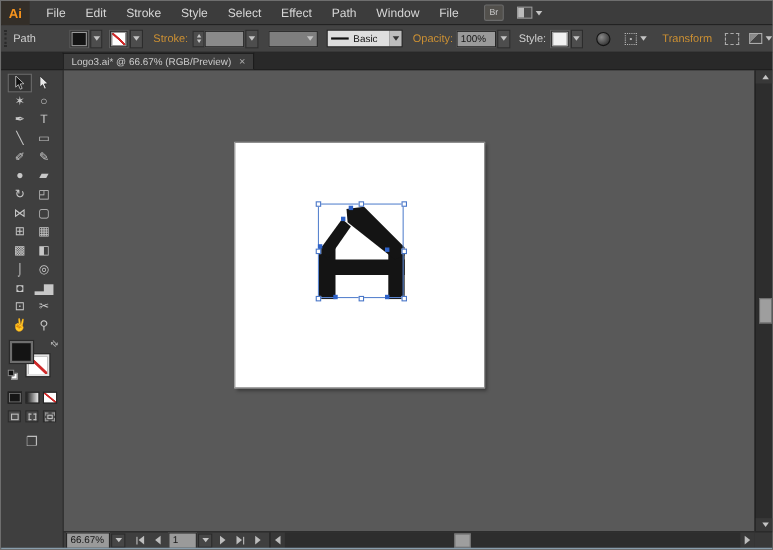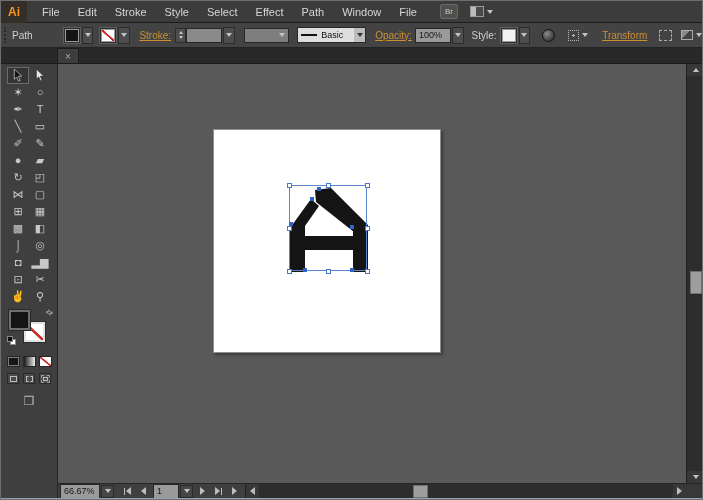--- a/index.html
+++ b/index.html
@@ -15,21 +15,21 @@
   #ws-icon{width:14px;height:11px;border:1px solid #9a9a9a;background:linear-gradient(90deg,#bcbcbc 0 5px,#4a4a4a 5px);}
   .tri-d{width:0;height:0;border-left:3px solid transparent;border-right:3px solid transparent;border-top:4px solid #c4c4c4;}
   .tri-u{width:0;height:0;border-left:3px solid transparent;border-right:3px solid transparent;border-bottom:4px solid #c4c4c4;}
   .tri-l{width:0;height:0;border-top:4px solid transparent;border-bottom:4px solid transparent;border-right:5px solid #bdbdbd;}
   .tri-r{width:0;height:0;border-top:4px solid transparent;border-bottom:4px solid transparent;border-left:5px solid #bdbdbd;}
 
   
   #controlbar{position:absolute;left:0;top:22px;width:703px;height:25px;background:#434343;border-bottom:1px solid #232323;display:flex;align-items:center;font-size:10px;color:#cfcfcf;}
   #cb-grip{width:2px;height:16px;margin-left:3px;border-left:2px dotted #2a2a2a;}
   .lbl{white-space:nowrap;}
-  .link{color:#cc9033;text-decoration:underline;white-space:nowrap;}
+  .link{color:#cc9033;white-space:nowrap;}
   .sw-frame{width:18px;height:17px;background:#2e2e2e;border:1px solid #5e5e5e;padding:1px;}
   .sw-fill{width:14px;height:13px;background:#141414;border:1px solid #9a9a9a;}
   .sw-none{width:14px;height:13px;border:1px solid #9a9a9a;background:linear-gradient(to top right,#fff 43%,#cf2a2a 45%,#cf2a2a 55%,#fff 57%);}
   .ddbtn{width:12px;height:17px;background:#4d4d4d;border:1px solid #2c2c2c;display:flex;align-items:center;justify-content:center;margin-left:1px;}
   .fld{background:#9a9a9a;color:#161616;font-size:9px;height:15px;display:flex;align-items:center;padding:0 3px;border:1px solid #272727;}
   .fld.dis{background:#8a8a8a;color:#555;}
   .stepper{display:flex;flex-direction:column;justify-content:center;gap:2px;width:11px;height:15px;background:#4d4d4d;border:1px solid #2c2c2c;align-items:center;}
   .stepper .tri-u{border-bottom-width:3px;border-left-width:2.5px;border-right-width:2.5px;}
   .stepper .tri-d{border-top-width:3px;border-left-width:2.5px;border-right-width:2.5px;}
   #dd-profile{width:46px;height:15px;background:#7e7e7e;border:1px solid #272727;display:flex;align-items:center;justify-content:flex-end;padding-right:3px;}
@@ -185,20 +185,21 @@
     <span class="link" style="margin-left:12px">Transform</span>
     <div id="isolate-icon" style="margin-left:12px"></div>
     <div id="ssopts-icon" style="margin-left:9px"></div>
     <div class="ddbtn" style="border:none;background:none;width:10px">
         <span class="tri-d"></span>
       </div>
   </div>
 
   <div id="tabbar">
     <div id="doc-tab">
+      <span>Logo3.ai* @ 66.67% (RGB/Preview)</span>
       <span id="tab-close">×</span>
     </div>
   </div>
 
   <div id="toolpanel">
     <div id="tools">
       <div class="tool sel">
         <svg width="10" height="13" viewBox="0 0 10 14">
             <path d="M1,0 L1,11 L3.6,8.6 L5.5,13 L7.3,12.2 L5.4,7.9 L9,7.6 Z" fill="#111" stroke="#cfcfcf" stroke-width="0.8"></path>
           </svg>

